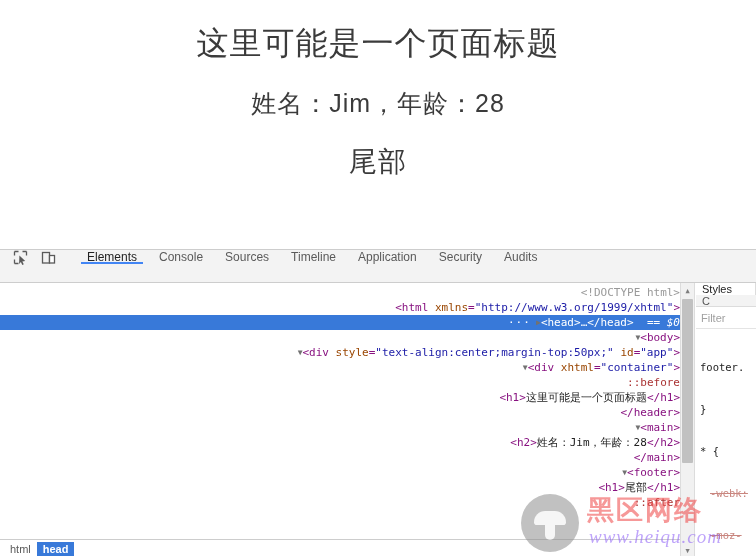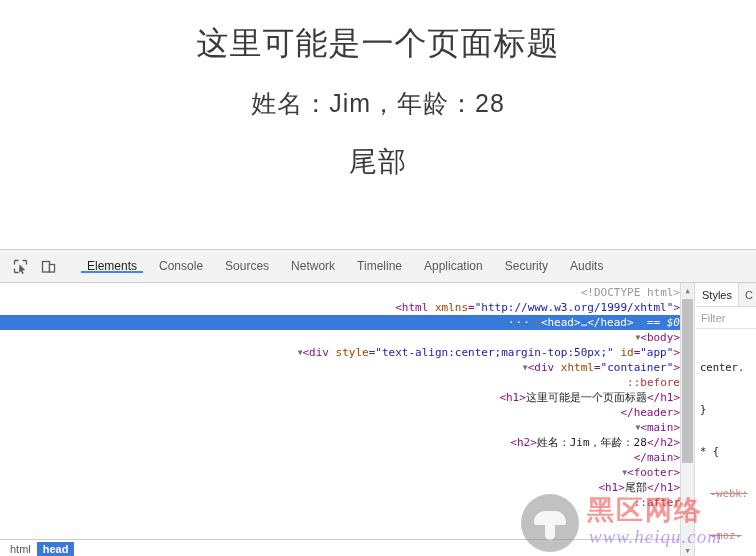--- a/index.html
+++ b/index.html
@@ -65,21 +65,21 @@
     overflow: hidden;
   }
 
   
   #dt-toolbar {
     position: relative;
     height: 32px;
     background: #f3f3f3;
     border-bottom: 1px solid #cdcdcd;
     display: flex;
-    align-items: center;
+    align-items: flex-start;
     font-family: "Liberation Sans", sans-serif;
   }
   .tb-icon {
     width: 28px;
     display: flex;
     align-items: center;
     justify-content: center;
     cursor: pointer;
   }
   .tb-icon:first-child { margin-left: 6px; }
@@ -208,20 +208,21 @@
     overflow: hidden;
     box-sizing: border-box;
   }
   #styles-tabbar {
     height: 23px;
     background: #f3f3f3;
     border-bottom: 1px solid #dcdcdc;
     display: flex;
     align-items: stretch;
     font-family: "Liberation Sans", sans-serif;
+    flex-direction: column;
   }
   .st-tab {
     display: flex; align-items: center;
     padding: 0 6px;
     font-size: 11px;
     color: #555;
     white-space: nowrap;
     cursor: pointer;
   }
   .st-tab.active {
@@ -356,21 +357,20 @@
         <svg width="15" height="15" viewBox="0 0 15 15">
           <rect x="1.5" y="2.5" width="7" height="10.5" stroke="#5a5a5a" stroke-width="1.3" fill="none"></rect>
           <rect x="8.5" y="5.5" width="5" height="7.5" stroke="#5a5a5a" stroke-width="1.3" fill="#fff"></rect>
         </svg>
       </div>
       <div class="tb-sep"></div>
       <div class="dt-tabs">
         <div class="dt-tab active">Elements</div>
         <div class="dt-tab">Console</div>
         <div class="dt-tab">Sources</div>
-        <div class="dt-tab">Network</div>
         <div class="dt-tab">Timeline</div>
         <div class="dt-tab">Application</div>
         <div class="dt-tab">Security</div>
         <div class="dt-tab">Audits</div>
       </div>
     </div>
 
     <div id="dt-body">
 
       <div id="dom-panel">
@@ -415,21 +415,21 @@
         <div class="sb-arrow down">▼</div>
       </div>
 
       <div id="styles-panel">
         <div id="styles-tabbar">
           <div class="st-tab active">Styles</div>
           <div class="st-tab">C</div>
         </div>
         <div id="styles-filter">Filter</div>
         <div id="styles-rules">
-          <div class="sel">center.</div>
+          <div class="sel">footer.</div>
           <div class="sel">}</div>
           <div class="sel">* {</div>
           <div class="prop struck" style="padding-left:10px">-webk:</div>
           <div class="prop struck" style="padding-left:10px">-moz-</div>
           
           
           
           
           
           

